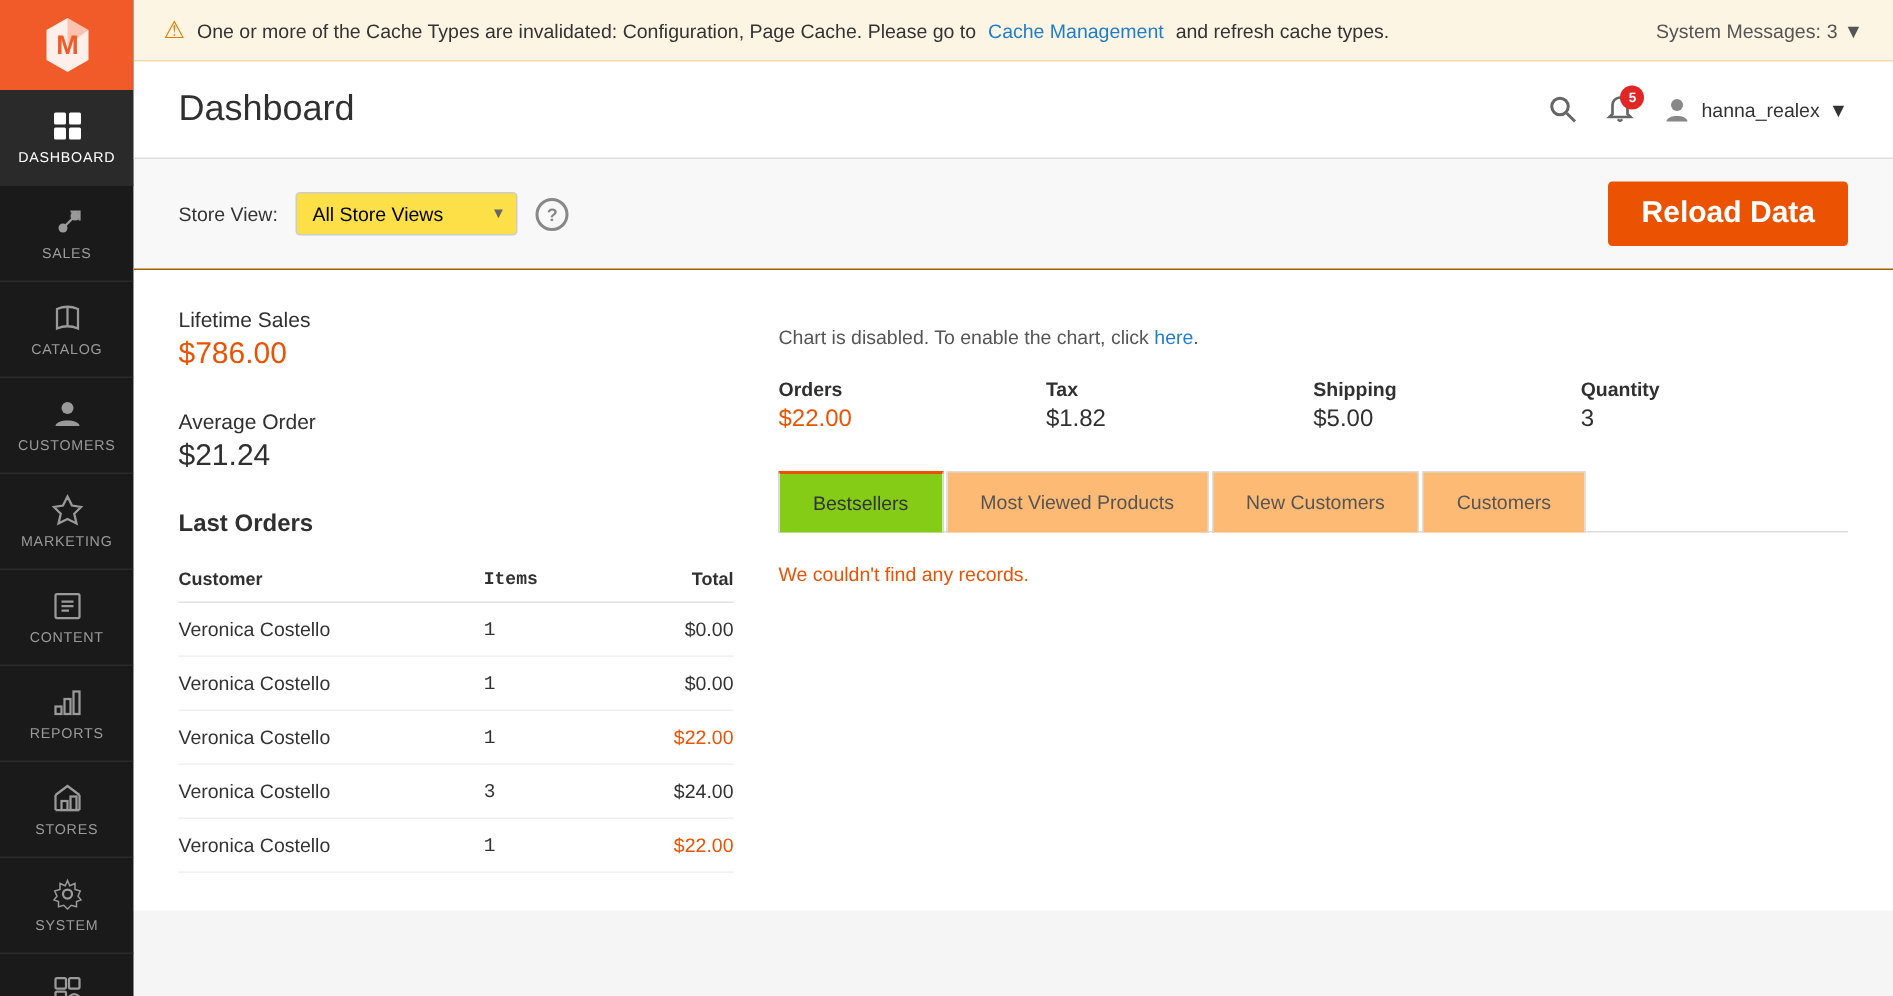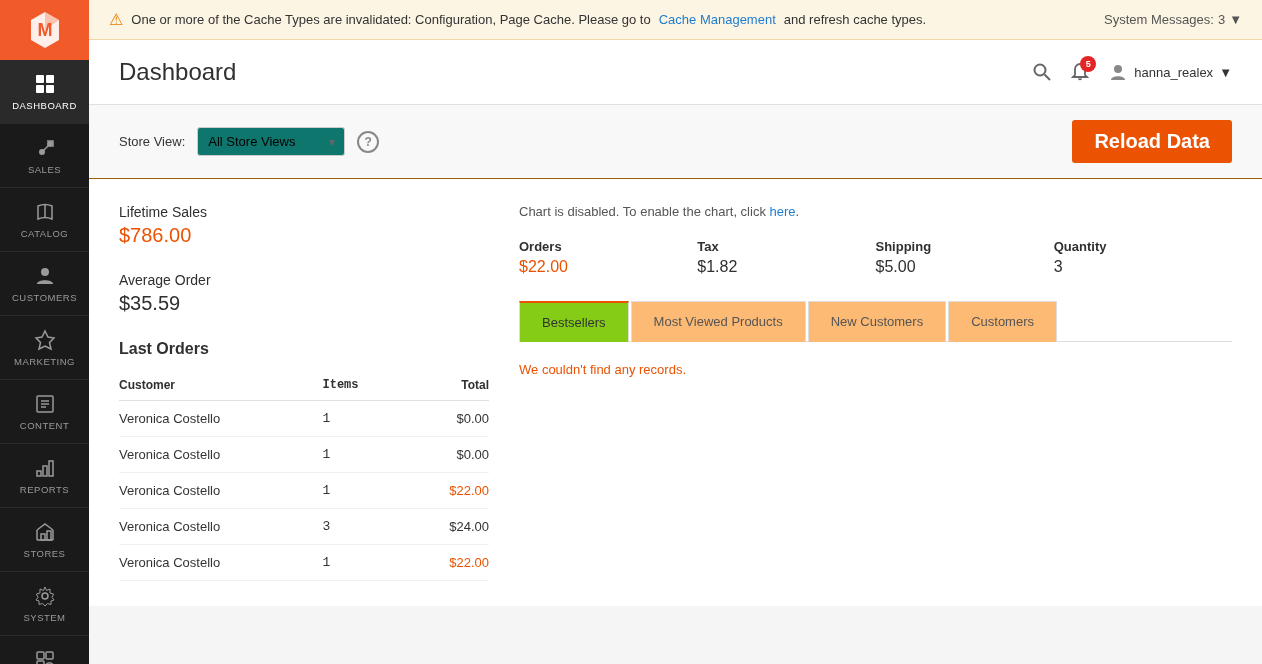--- a/index.html
+++ b/index.html
@@ -121,21 +121,21 @@
       background: #f8f8f8;
       border-bottom: 1px solid #a16207;
       padding: 15px 30px;
       display: flex;
       align-items: center;
       gap: 12px;
     }
     .store-view-label { color: #333; font-size: 13px; font-weight: 500; }
     .store-view-select {
       border: 1px solid #ccc;
-      background: #0f766e;
+      background: #fde047;
       padding: 6px 28px 6px 10px;
       font-size: 13px;
       border-radius: 3px;
       cursor: pointer;
       appearance: none;
       -webkit-appearance: none;
       background-image: none;
       position: relative;
     }
     .select-wrapper { position: relative; display: inline-block; }
@@ -174,21 +174,21 @@
     }
 
     
     .dashboard-grid {
       display: flex;
       padding: 25px 30px;
       gap: 30px;
       background: #fff;
     }
     .left-panel { width: 370px; flex-shrink: 0; }
-    .right-panel { flex: 1; }
+    .right-panel { flex: 1; margin-top: 12px; }
 
     
     .stat-section { margin-bottom: 25px; }
     .stat-label { font-size: 14px; color: #303030; font-weight: 500; margin-bottom: 4px; }
     .stat-value-orange { font-size: 20px; color: #eb5202; font-weight: 400; }
     .stat-value { font-size: 20px; color: #303030; font-weight: 400; }
 
     
     .chart-disabled { font-size: 13px; color: #555; margin-bottom: 20px; }
     .chart-disabled a { color: #1e7dce; text-decoration: none; }
@@ -435,21 +435,21 @@
 
     <div class="dashboard-grid">
 
       <div class="left-panel">
         <div class="stat-section">
           <div class="stat-label">Lifetime Sales</div>
           <div class="stat-value-orange">$786.00</div>
         </div>
         <div class="stat-section">
           <div class="stat-label">Average Order</div>
-          <div class="stat-value">$35.59</div>
+          <div class="stat-value">$21.24</div>
         </div>
 
         <div class="orders-section">
           <div class="section-title">Last Orders</div>
           <table class="orders-table">
             <thead>
               <tr>
                 <th class="col-customer">Customer</th>
                 <th class="col-items">Items</th>
                 <th class="col-total">Total</th>

